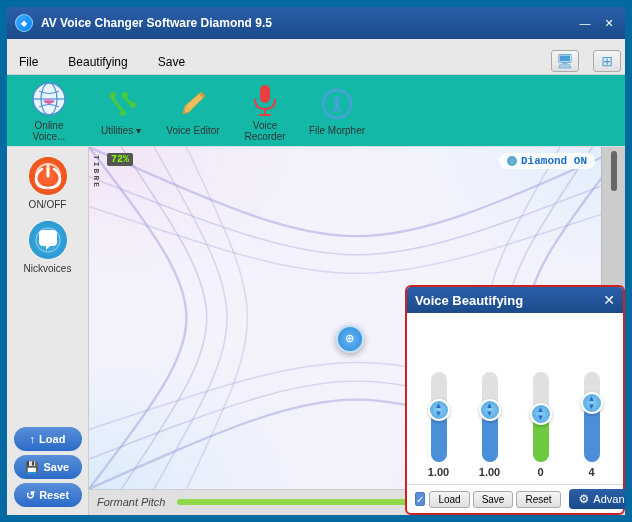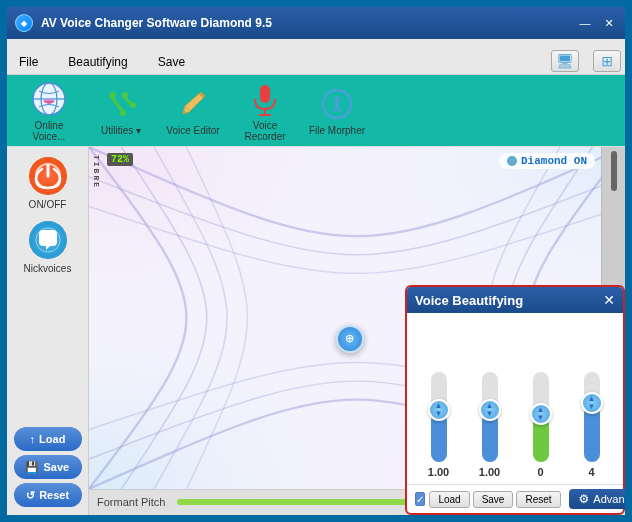--- a/index.html
+++ b/index.html
@@ -296,20 +296,21 @@
 
     
     .formant-bar {
       height: 28px;
       background: #e0e0e0;
       border-top: 1px solid #ccc;
       display: flex;
       align-items: center;
       padding: 0 8px;
       gap: 12px;
+      font-style: italic;
     }
     .formant-label { font-size: 11px; color: #444; }
     .formant-slider {
       flex: 1;
       height: 6px;
       background: linear-gradient(to right, #8fd848 0%, #8fd848 60%, #ddd 60%);
       border-radius: 3px;
       position: relative;
     }
     .formant-thumb {

